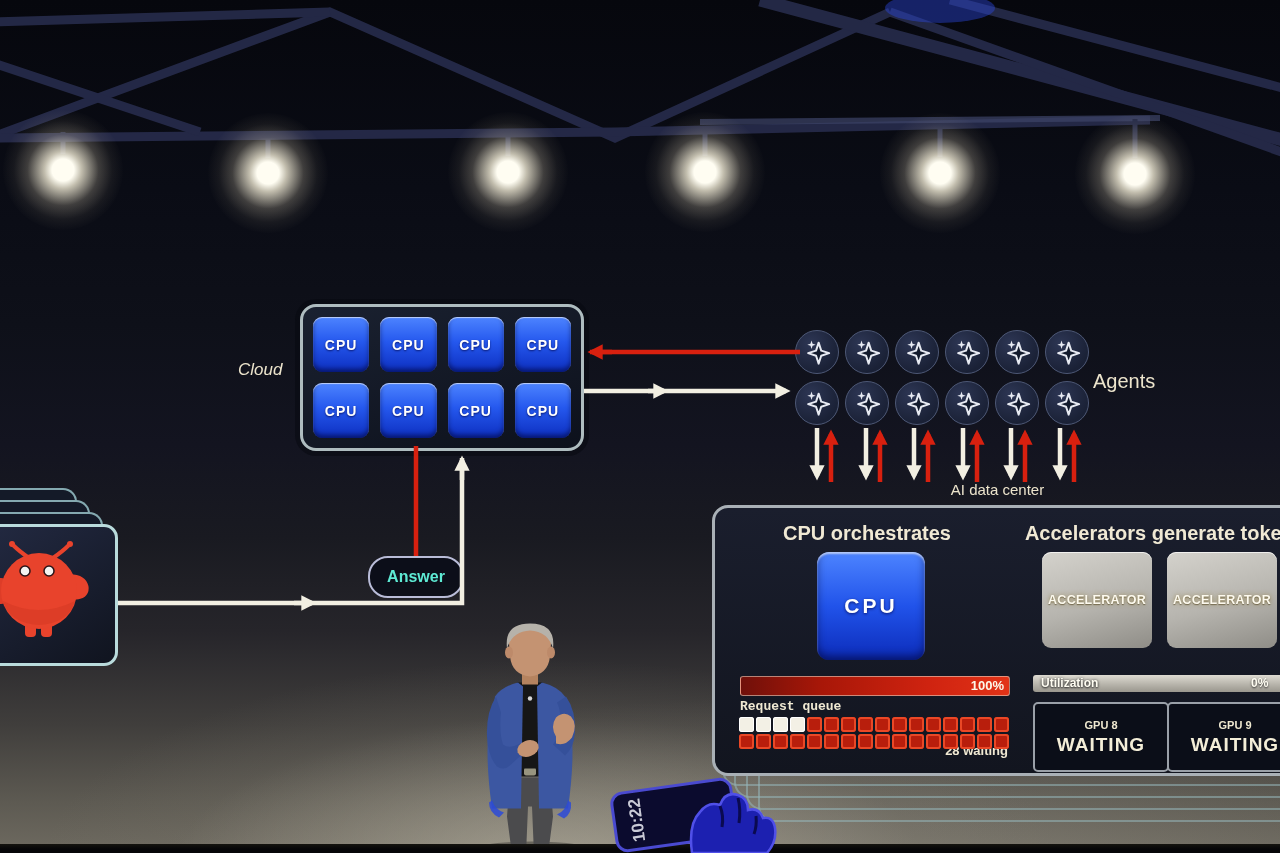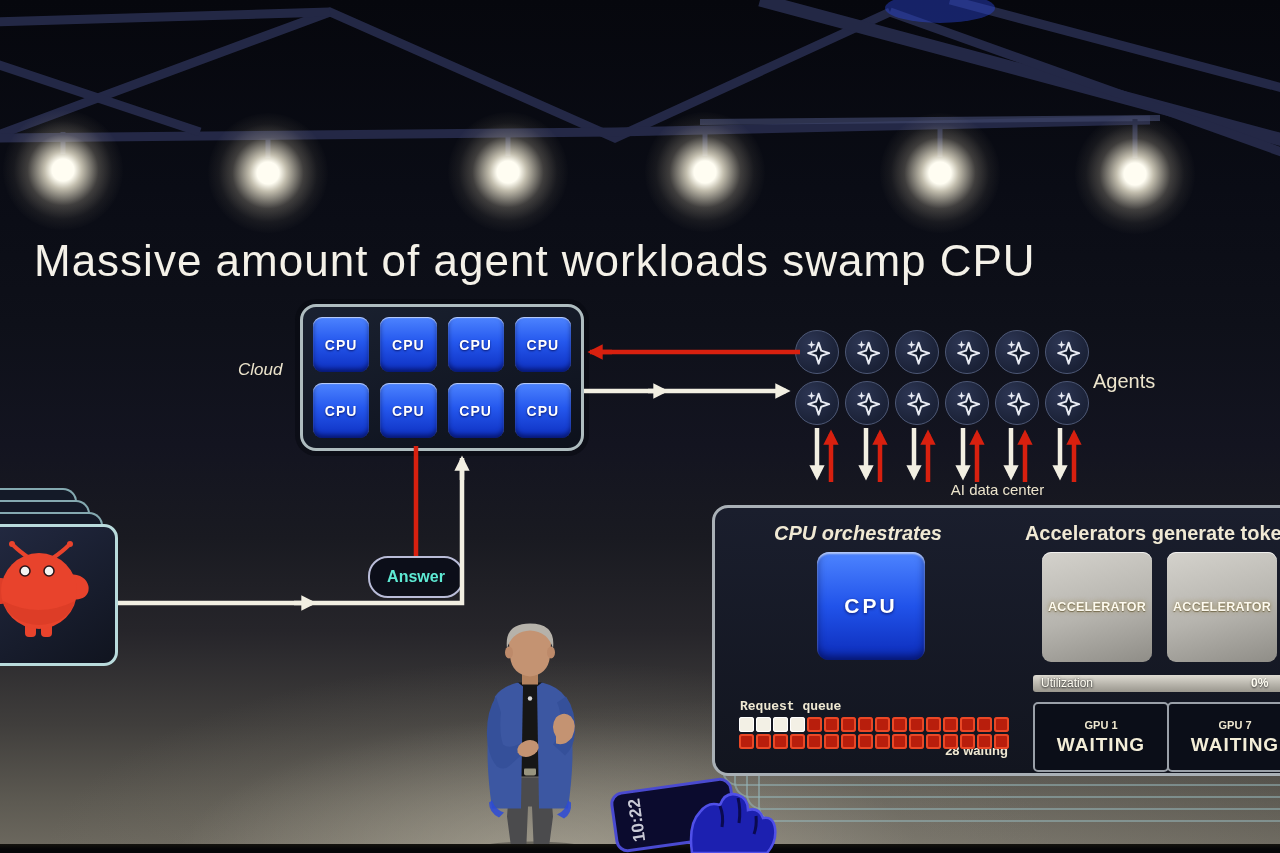--- a/index.html
+++ b/index.html
@@ -37,36 +37,36 @@
   .pig-card{position:absolute;width:154px;height:136px;border-radius:14px;background:#141a28;border:2px solid rgba(160,205,210,.8);}
   .pig-front{left:-42px;top:524px;border:3px solid #b9dbdc;background:linear-gradient(145deg,#242b44,#10141f);z-index:6;}
   
   .stack-card{position:absolute;width:596px;height:265px;border-radius:16px;border:2px solid rgba(150,182,186,.55);z-index:4;}
   .panel{position:absolute;left:712px;top:505px;width:600px;height:265px;border-radius:16px;border:3px solid #a9b0b6;z-index:6;
     background:linear-gradient(180deg,#1a1e2d,#12151f);}
   .panel .sec-title{position:absolute;top:14px;font-size:20px;font-weight:bold;color:#f0e9d4;text-align:center;}
   .bigchip{position:absolute;left:102px;top:44px;width:108px;height:108px;border-radius:12px;display:flex;align-items:center;justify-content:center;
     color:#fff;font-weight:bold;font-size:21px;letter-spacing:3px;background:linear-gradient(180deg,#4d84ff 0%,#2153ea 50%,#0c2cba 100%);
     box-shadow:inset 0 2px 2px rgba(255,255,255,.6), inset 0 -4px 8px rgba(0,0,40,.55);text-shadow:0 1px 3px rgba(0,0,60,.7);}
-  .accel{position:absolute;top:44px;width:110px;height:110px;border-radius:9px;display:flex;align-items:center;justify-content:center;
+  .accel{position:absolute;top:44px;width:110px;height:96px;border-radius:9px;display:flex;align-items:center;justify-content:center;
     background:linear-gradient(165deg,#d4d2cc 0%,#b6b4ae 55%,#8f8d87 100%);box-shadow:inset 0 1px 0 rgba(255,255,255,.7);
     color:#fdfaef;font-weight:bold;font-size:12.5px;letter-spacing:.3px;text-shadow:0 0 5px rgba(150,130,70,.9),0 1px 1px rgba(60,50,20,.6);}
   .rq-bar{position:absolute;left:25px;top:168px;width:268px;height:18px;border-radius:3px;border:1px solid rgba(232,226,210,.55);
     background:linear-gradient(90deg,#70100a 0%,#a81708 30%,#cf2310 70%,#e23317 100%);}
   .rq-bar span{position:absolute;right:5px;top:1px;font-size:13px;font-weight:bold;color:#fdf8ea;}
   .rq-lbl{position:absolute;left:25px;top:191px;font-size:13px;font-weight:bold;color:#efe8d2;font-family:Liberation Mono, monospace;}
   .rq-wait{position:absolute;left:170px;top:191px;width:123px;text-align:right;font-size:13px;font-weight:bold;color:#efe8d2;margin-top:44px;}
   .qgrid{position:absolute;left:24px;top:209px;display:flex;flex-direction:column;gap:2px;}
   .qrow{display:flex;gap:2px;}
   .qcell{width:15px;height:15px;border-radius:3px;}
   .qcell.red{background:#b81e0c;box-shadow:inset 0 0 0 2px #ea4826;}
   .qcell.white{background:#f3f0e5;box-shadow:inset 0 0 0 1px #fff;}
   .util-bar{position:absolute;left:318px;top:167px;width:290px;height:17px;border-radius:3px;
     background:linear-gradient(180deg,#dedbd2 0%,#b4b1a8 60%,#9a978e 100%);}
-  .util-bar .ulbl{position:absolute;left:8px;top:1px;font-size:12px;font-weight:normal;color:#fffdf2;text-shadow:0 1px 2px rgba(40,40,40,.95),0 0 3px rgba(60,60,60,.8);}
+  .util-bar .ulbl{position:absolute;left:8px;top:1px;font-size:12px;font-weight:bold;color:#fffdf2;text-shadow:0 1px 2px rgba(40,40,40,.95),0 0 3px rgba(60,60,60,.8);}
   .util-bar .uval{position:absolute;left:218px;top:1px;font-size:12px;font-weight:bold;color:#fffdf2;text-shadow:0 1px 2px rgba(40,40,40,.95);}
   .gpu{position:absolute;top:194px;width:132px;height:66px;border:2.5px solid #9aa0a8;border-radius:5px;background:#0b0e18;
     display:flex;flex-direction:column;align-items:center;justify-content:center;gap:3px;}
   .gpu .gname{font-size:11px;font-weight:bold;color:#efe8d0;}
   .gpu .gstat{font-size:19px;font-weight:bold;color:#f4eed8;letter-spacing:1px;}
   #connectors{position:absolute;inset:0;z-index:5;pointer-events:none;}
   .presenter{position:absolute;left:440px;top:616px;width:180px;height:239px;z-index:30;}
   .phone-hand{position:absolute;left:596px;top:772px;width:200px;height:81px;z-index:45;}
   .floor{position:absolute;left:0;top:844px;width:1280px;height:9px;background:linear-gradient(180deg,#15140f,#060608 55%);z-index:40;}
 </style>
@@ -94,21 +94,20 @@
   </svg>
 
   <div class="light" style="left:3px;top:110px"></div>
   <div class="light" style="left:208px;top:113px"></div>
   <div class="light" style="left:448px;top:112px"></div>
   <div class="light" style="left:645px;top:112px"></div>
   <div class="light" style="left:880px;top:113px"></div>
   <div class="light" style="left:1075px;top:114px"></div>
 
   <div class="slide">
-    <div class="title">Massive amount of agent workloads swamp CPU</div>
 
     <div class="lbl" style="left:238px;top:360px;font-size:17px;font-style:italic;">Cloud</div>
     <div class="cloud-box">
       <div class="chip-grid">
           <div class="chip">CPU</div>
           <div class="chip">CPU</div>
           <div class="chip">CPU</div>
           <div class="chip">CPU</div>
           <div class="chip">CPU</div>
           <div class="chip">CPU</div>
@@ -217,26 +216,29 @@
         <circle cx="88" cy="44" r="5" fill="#f4f4f2" stroke="#2a1418" stroke-width="1.5"></circle>
       </svg>
     </div>
 
     <div class="stack-card" style="left:758px;top:553px;"></div>
     <div class="stack-card" style="left:746px;top:541px;"></div>
     <div class="stack-card" style="left:734px;top:529px;"></div>
     <div class="stack-card" style="left:722px;top:517px;"></div>
 
     <div class="panel">
-      <div class="sec-title" style="left:23px;width:240px;font-style:italic;">CPU orchestrates</div>
+      <div class="sec-title" style="left:32px;width:240px;">CPU orchestrates</div>
       <div class="sec-title" style="left:300px;width:300px;">Accelerators generate tokens</div>
       <div class="bigchip">CPU</div>
       <div class="accel" style="left:327px;">ACCELERATOR</div>
       <div class="accel" style="left:452px;">ACCELERATOR</div>
 
+      <div class="rq-bar">
+        <span>100%</span>
+      </div>
       <div class="rq-lbl">Request queue</div>
       <div class="rq-wait">28 waiting</div>
       <div class="qgrid">
           <div class="qrow">
             <div class="qcell white"></div>
             <div class="qcell white"></div>
             <div class="qcell white"></div>
             <div class="qcell white"></div>
             <div class="qcell red"></div>
             <div class="qcell red"></div>
@@ -269,25 +271,25 @@
             <div class="qcell red"></div>
             <div class="qcell red"></div>
           </div>
         </div>
 
       <div class="util-bar">
         <span class="ulbl">Utilization</span>
         <span class="uval">0%</span>
       </div>
       <div class="gpu" style="left:318px;">
-        <span class="gname">GPU 1</span>
+        <span class="gname">GPU 8</span>
         <span class="gstat">WAITING</span>
       </div>
       <div class="gpu" style="left:452px;">
-        <span class="gname">GPU 7</span>
+        <span class="gname">GPU 9</span>
         <span class="gstat">WAITING</span>
       </div>
     </div>
 
     <svg id="connectors" width="1280" height="853" viewBox="0 0 1280 853">
       <defs>
         <marker id="ah-w" viewBox="0 0 10 10" refX="7" refY="5" markerWidth="3.4" markerHeight="3.4" orient="auto-start-reverse">
           <path d="M0 0 L10 5 L0 10 z" fill="#f2efe2"></path>
         </marker>
         <marker id="ah-r" viewBox="0 0 10 10" refX="7" refY="5" markerWidth="3.4" markerHeight="3.4" orient="auto-start-reverse">

